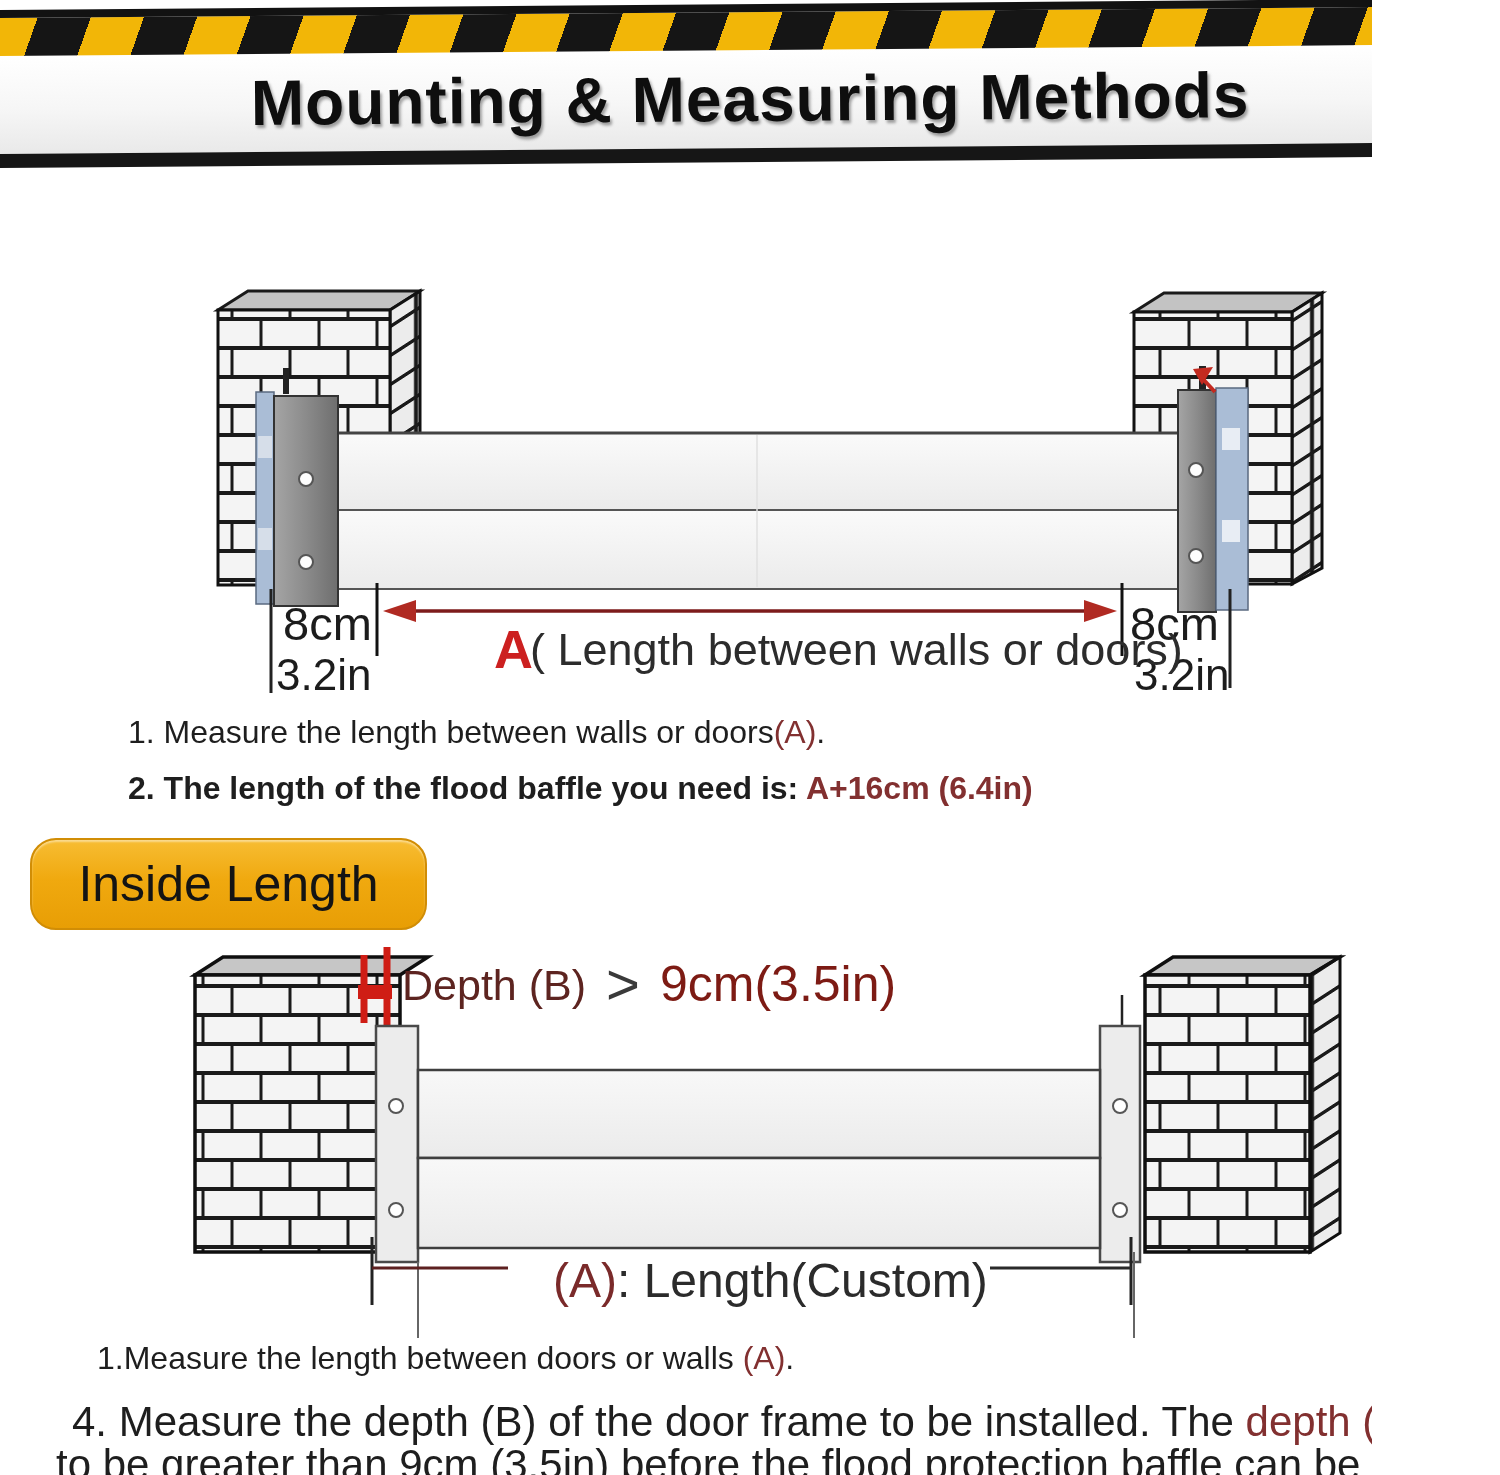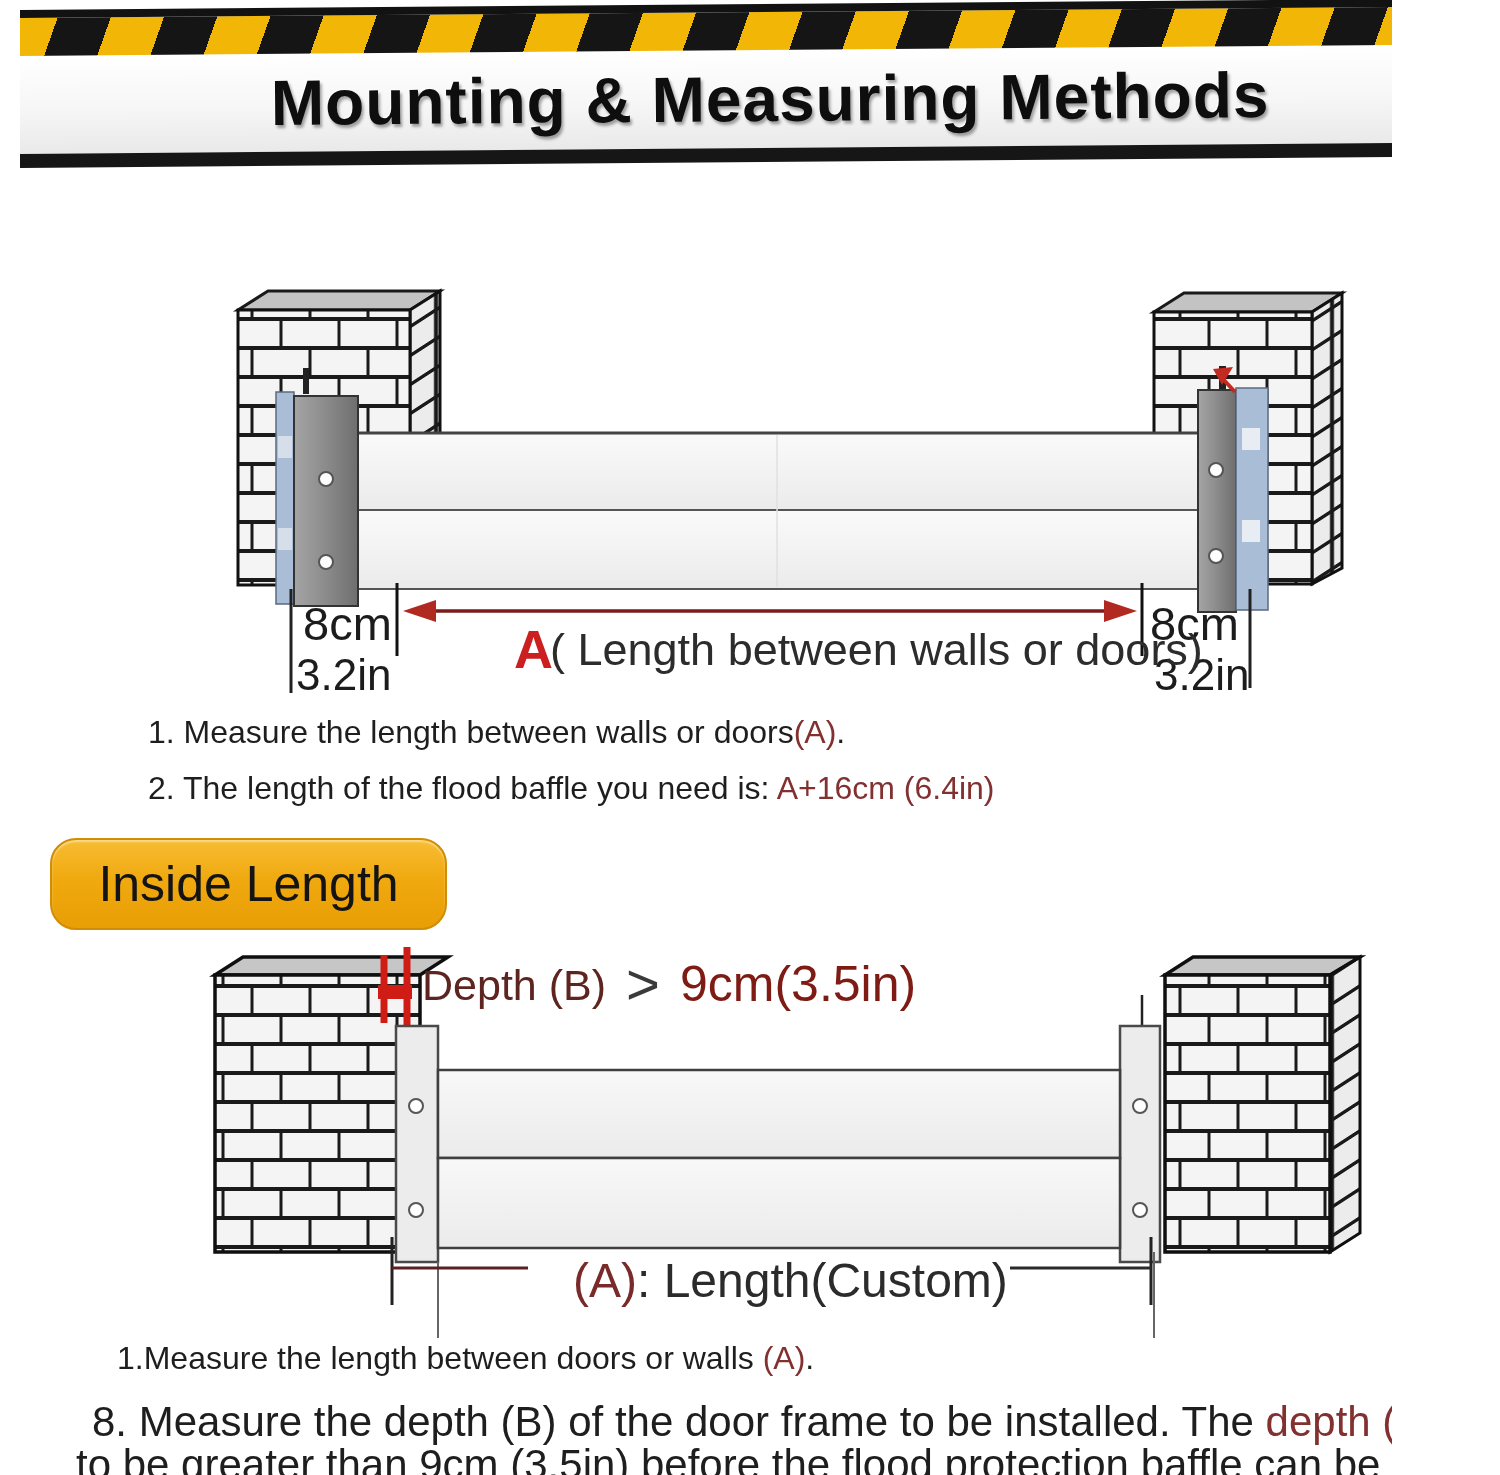--- a/index.html
+++ b/index.html
@@ -1,17 +1,17 @@
 <!DOCTYPE html>
 <html><head>
 <meta charset="utf-8">
 <style>
   html,body{margin:0;padding:0;background:#ffffff;}
   .page{position:relative;width:1372px;height:1475px;background:#ffffff;overflow:hidden;
-        font-family:"Liberation Sans",sans-serif;margin-left:20px;}
+        font-family:"Liberation Sans",sans-serif;}
 
   
   .header-wrap{position:absolute;top:0;left:0;width:1500px;height:170px;}
   .header-rot{position:absolute;top:0;left:-15px;width:1530px;height:170px;
               transform:rotate(-0.45deg);transform-origin:50% 50%;}
   .tape{position:absolute;top:4px;left:0;width:1530px;height:46px;
         border-top:8px solid #121212;
         background:repeating-linear-gradient(110deg,#f2b607 0 50px,#151515 50px 100px);}
   .title-band{position:absolute;top:50px;left:0;width:1530px;height:98px;
               background:linear-gradient(180deg,#ffffff 0%,#f6f6f6 55%,#e9e9e9 100%);
@@ -32,21 +32,21 @@
   
   svg{position:absolute;left:0;display:block;}
   #svg-outside{top:280px;}
   #svg-inside{top:940px;}
   svg text{font-family:"Liberation Sans",sans-serif;}
 
   
   .step-line{position:absolute;white-space:nowrap;color:#1e1e1e;font-size:32px;}
   .maroon{color:#823030;}
   .o-step1{left:128px;top:714px;}
-  .o-step2{left:128px;top:770px;}
+  .o-step2{left:128px;top:770px;font-weight:bold;}
   .i-step1{left:97px;top:1340px;font-size:32px;}
   .i-step2a{left:72px;top:1398px;font-size:42px;}
   .i-step2b{left:56px;top:1441px;font-size:42px;}
 </style>
 </head>
 <body>
 
 <div class="page">
 
   <div class="header-wrap">
@@ -208,16 +208,16 @@
       <line x1="1134" y1="1252" x2="1134" y2="1338" stroke="#666" stroke-width="2"></line>
       <line x1="372" y1="1237" x2="372" y2="1305" stroke="#222" stroke-width="3"></line>
       <line x1="1131" y1="1237" x2="1131" y2="1305" stroke="#222" stroke-width="3"></line>
       <line x1="372" y1="1268" x2="508" y2="1268" stroke="#5d2020" stroke-width="3"></line>
       <line x1="990" y1="1268" x2="1131" y2="1268" stroke="#2a2a2a" stroke-width="3"></line>
       <text x="553" y="1297" font-size="48"><tspan fill="#7a2a2a">(A)</tspan><tspan fill="#2b2b2b">: Length(Custom)</tspan></text>
     </g>
   </svg>
 
   <div class="step-line i-step1"><span>1.Measure the length between doors or walls </span><span class="maroon">(A)</span><span>.</span></div>
-  <div class="step-line i-step2a"><span>8. Measure the depth (B) of the door frame to be installed. The </span><span class="maroon">depth (B)</span><span> needs</span></div>
+  <div class="step-line i-step2a"><span>4. Measure the depth (B) of the door frame to be installed. The </span><span class="maroon">depth (B)</span><span> needs</span></div>
   <div class="step-line i-step2b">to be greater than 9cm (3.5in) before the flood protection baffle can be installed.</div>
 
 </div>
 
 </body></html>

